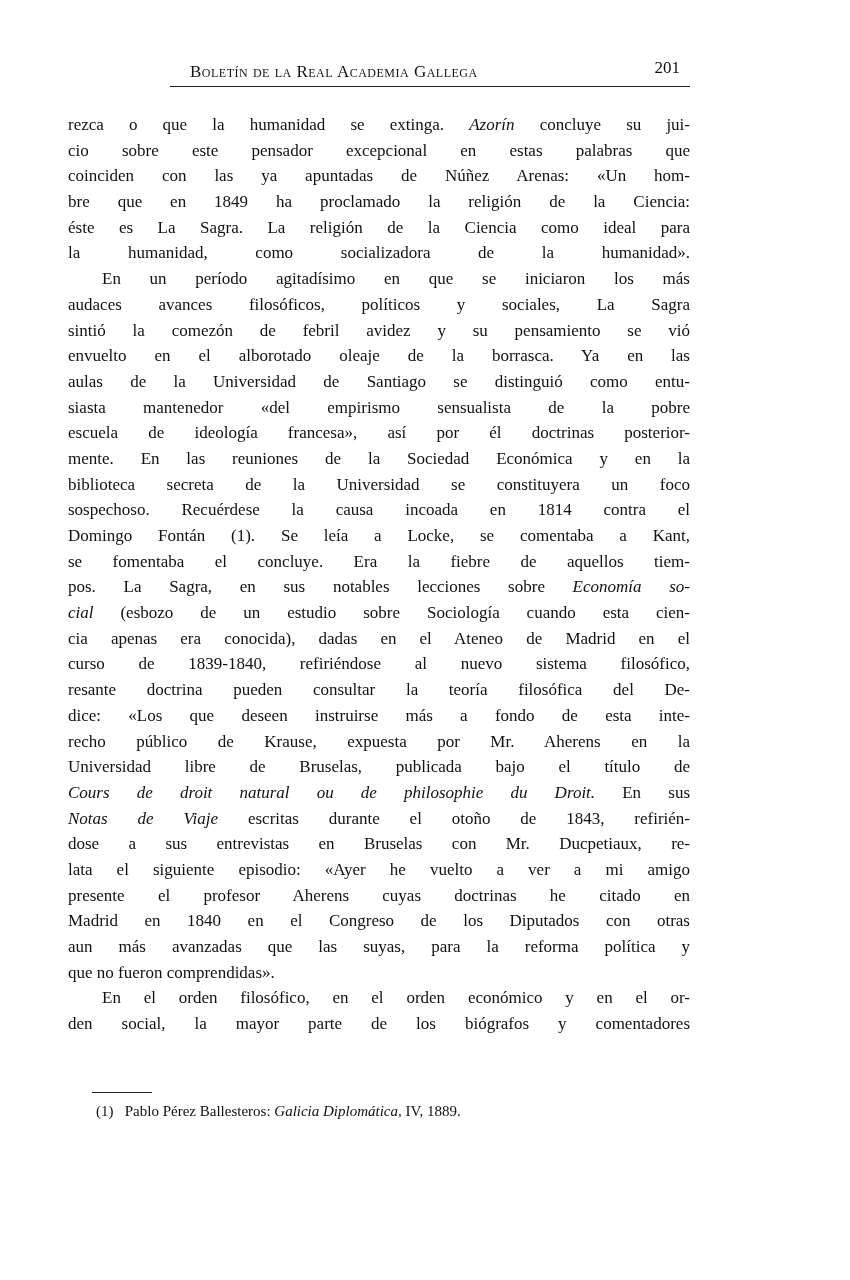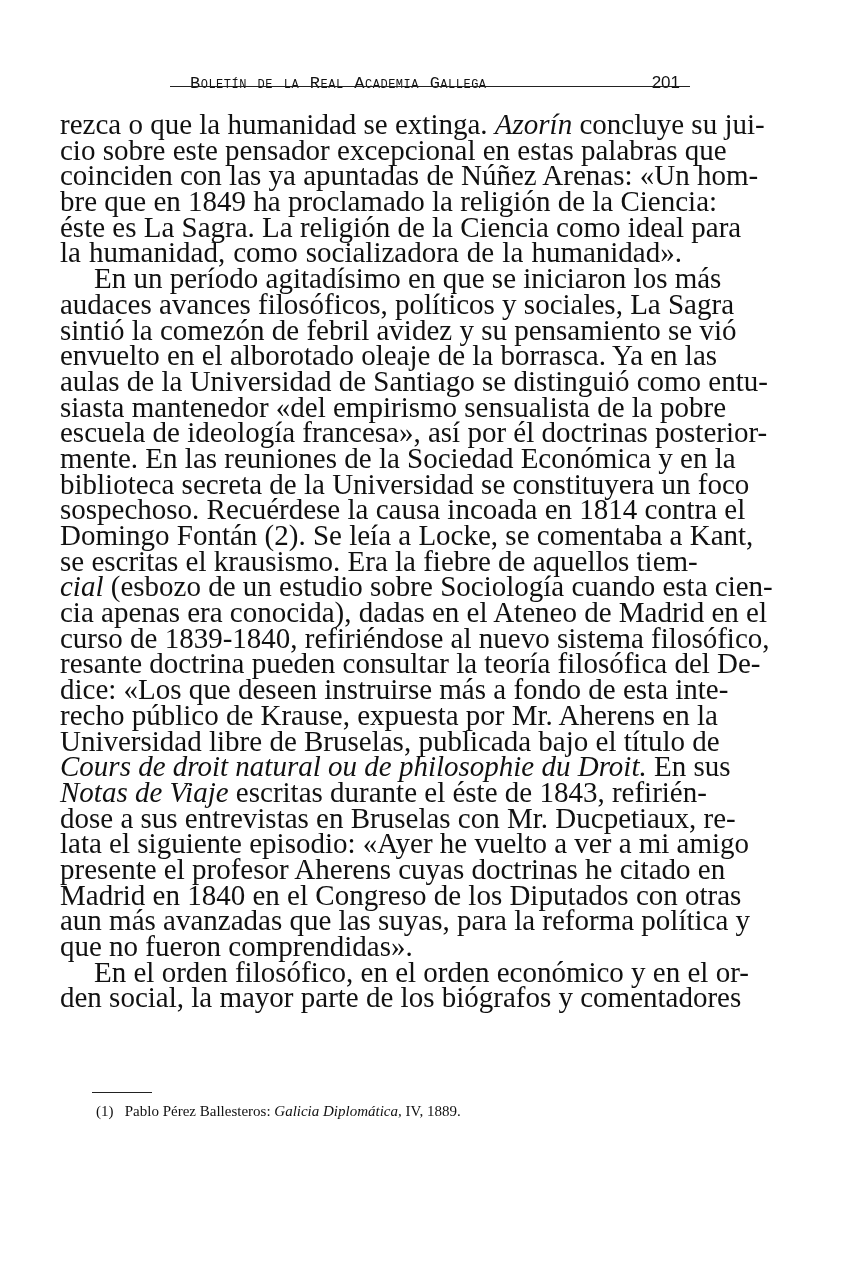--- a/index.html
+++ b/index.html
@@ -1,24 +1,24 @@
 <!DOCTYPE html>
 <html><head>
   <meta charset="utf-8">
   <style>
     html, body { margin: 0; padding: 0; background: #ffffff; }
     body { width: 850px; height: 1280px; position: relative; overflow: hidden;
            font-family: "DejaVu Serif", "Liberation Serif", serif; color: #111; }
     .header { position: absolute; top: 58px; left: 190px; width: 490px; height: 28px; }
-    .running-title { position: absolute; left: 0; top: 16px; font-size: 17px; letter-spacing: 0.5px;
-                     font-variant: small-caps; font-family: Liberation Mono, monospace; }
-    .page-number { position: absolute; right: 0; top: 0; font-size: 17px; font-family: Liberation Sans, sans-serif; margin-top: 15px; }
+    .running-title { position: absolute; left: 0; top: 4px; font-size: 17px; letter-spacing: 0.5px;
+                     font-variant: small-caps; font-family: Liberation Serif, serif; }
+    .page-number { position: absolute; right: 0; top: 0; font-size: 17px; font-family: Liberation Serif, serif; }
     .header-rule { position: absolute; left: 170px; top: 86px; width: 520px; border-top: 1px solid #222; }
-    .body-text { position: absolute; left: 60px; top: 112px; width: 622px;
-                 font-family: "Liberation Serif", serif; font-size: 29px; line-height: 25.7px; }
+    .body-text { position: absolute; left: 68px; top: 112px; width: 622px;
+                 font-family: "Liberation Serif", serif; font-size: 17px; line-height: 25.7px; }
     .line { display: block; white-space: nowrap; text-align: justify; text-align-last: justify; height: 25.7px; }
     .line.last { text-align-last: left; }
     .line.indent { padding-left: 34px; }
     .footnote-rule { position: absolute; left: 92px; top: 1092px; width: 60px; border-top: 1px solid #222; }
     .footnote { position: absolute; left: 96px; top: 1103px; font-family: "Liberation Serif", serif; font-size: 15px; }
     .footnote .fn-work { font-style: italic; margin-top: 27px; }
     em { font-style: italic; }
   </style>
 </head>
 <body>
@@ -39,31 +39,32 @@
     <span class="line indent"><span>En un período agitadísimo en que se iniciaron los más</span></span>
     <span class="line"><span>audaces avances filosóficos, políticos y sociales, La Sagra</span></span>
     <span class="line"><span>sintió la comezón de febril avidez y su pensamiento se vió</span></span>
     <span class="line"><span>envuelto en el alborotado oleaje de la borrasca. Ya en las</span></span>
     <span class="line"><span>aulas de la Universidad de Santiago se distinguió como entu-</span></span>
     <span class="line"><span>siasta mantenedor «del empirismo sensualista de la pobre</span></span>
     <span class="line"><span>escuela de ideología francesa», así por él doctrinas posterior-</span></span>
     <span class="line"><span>mente. En las reuniones de la Sociedad Económica y en la</span></span>
     <span class="line"><span>biblioteca secreta de la Universidad se constituyera un foco</span></span>
     <span class="line"><span>sospechoso. Recuérdese la causa incoada en 1814 contra el</span></span>
-    <span class="line"><span>Domingo Fontán (2). Se leía a Locke, se comentaba a Kant,</span></span>
-    <span class="line"><span>se escritas el krausismo. Era la fiebre de aquellos tiem-</span></span>
+    <span class="line"><span>Domingo Fontán (1). Se leía a Locke, se comentaba a Kant,</span></span>
+    <span class="line"><span>se fomentaba el concluye. Era la fiebre de aquellos tiem-</span></span>
+    <span class="line"><span>pos. La Sagra, en sus notables lecciones sobre </span><em>Economía so-</em></span>
     <span class="line"><em>cial</em><span> (esbozo de un estudio sobre Sociología cuando esta cien-</span></span>
     <span class="line"><span>cia apenas era conocida), dadas en el Ateneo de Madrid en el</span></span>
     <span class="line"><span>curso de 1839-1840, refiriéndose al nuevo sistema filosófico,</span></span>
     <span class="line"><span>resante doctrina pueden consultar la teoría filosófica del De-</span></span>
     <span class="line"><span>dice: «Los que deseen instruirse más a fondo de esta inte-</span></span>
     <span class="line"><span>recho público de Krause, expuesta por Mr. Aherens en la</span></span>
     <span class="line"><span>Universidad libre de Bruselas, publicada bajo el título de</span></span>
     <span class="line"><em>Cours de droit natural ou de philosophie du Droit.</em><span> En sus</span></span>
-    <span class="line"><em>Notas de Viaje</em><span> escritas durante el éste de 1843, refirién-</span></span>
+    <span class="line"><em>Notas de Viaje</em><span> escritas durante el otoño de 1843, refirién-</span></span>
     <span class="line"><span>dose a sus entrevistas en Bruselas con Mr. Ducpetiaux, re-</span></span>
     <span class="line"><span>lata el siguiente episodio: «Ayer he vuelto a ver a mi amigo</span></span>
     <span class="line"><span>presente el profesor Aherens cuyas doctrinas he citado en</span></span>
     <span class="line"><span>Madrid en 1840 en el Congreso de los Diputados con otras</span></span>
     <span class="line"><span>aun más avanzadas que las suyas, para la reforma política y</span></span>
     <span class="line last"><span>que no fueron comprendidas».</span></span>
     <span class="line indent"><span>En el orden filosófico, en el orden económico y en el or-</span></span>
     <span class="line"><span>den social, la mayor parte de los biógrafos y comentadores</span></span>
   </div>
 

